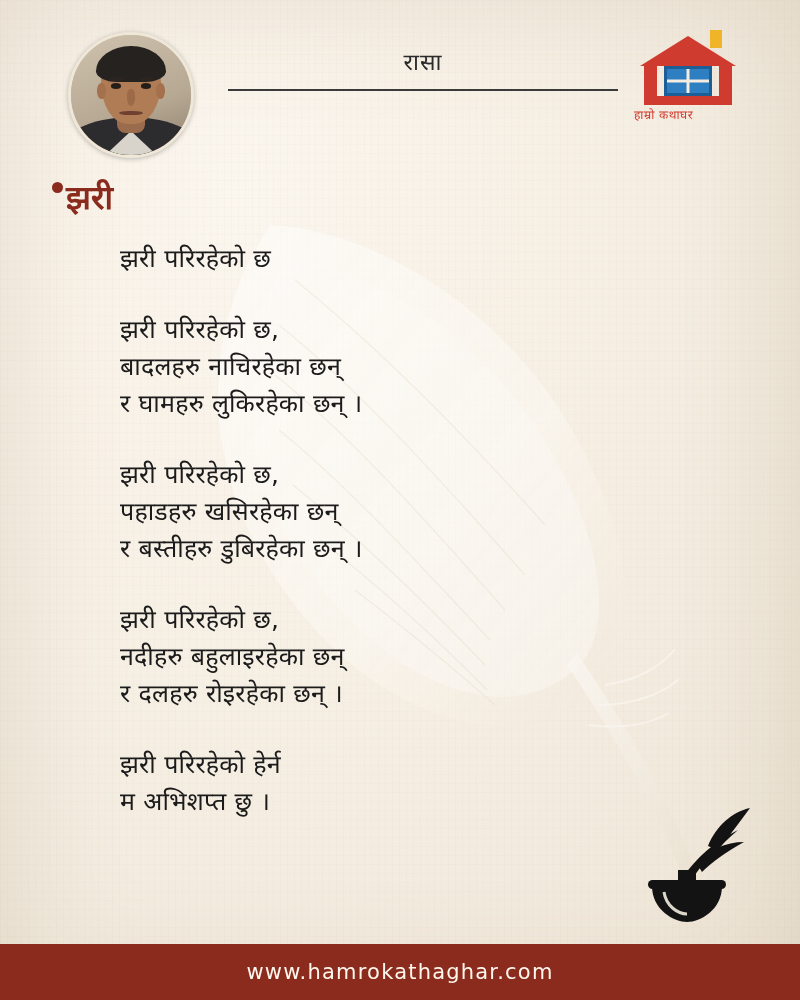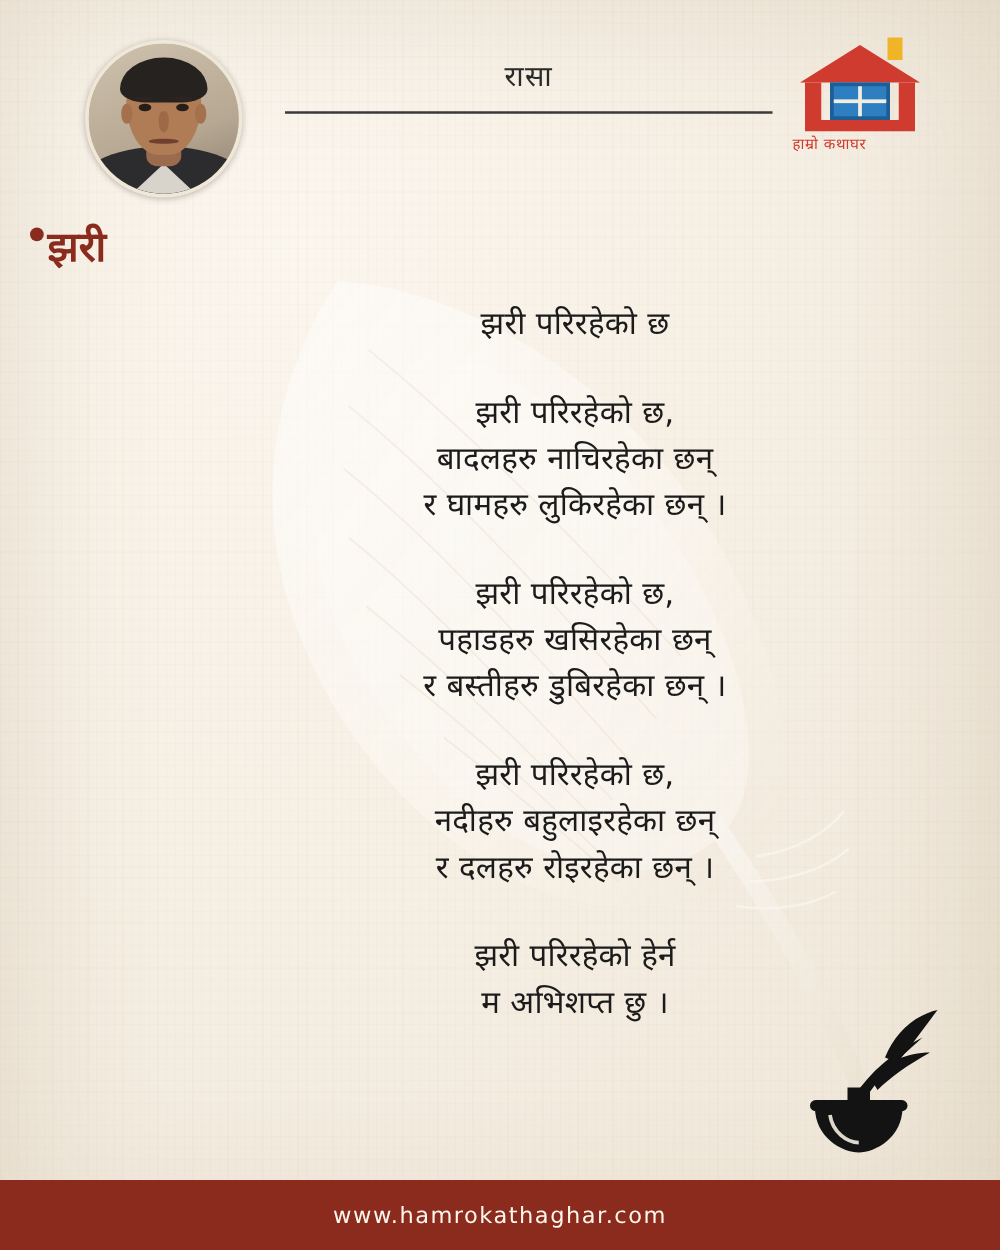--- a/index.html
+++ b/index.html
@@ -245,41 +245,40 @@
   }
 
   
   .content {
     position: absolute;
     left: 0; top: 178px;
     width: 800px;
     z-index: 4;
   }
   .poem-title {
-    margin-left: 38px;
+    margin-left: 66px;
     font-size: 33px;
     color: #8b2b1d;
     font-weight: bold;
     line-height: 1.2;
     position: relative;
     display: inline-block;
   }
   .title-dot {
     position: absolute;
     left: -14px;
     top: 4px;
     width: 11px;
     height: 11px;
     border-radius: 50%;
     background: #8b2b1d;
   }
   .stanzas {
     margin-top: 22px;
     margin-left: 120px;
-    text-align: center;
   }
   .stanza {
     margin-bottom: 34px;
   }
   .line {
     font-size: 25px;
     color: #1b1b1b;
     line-height: 1.48;
     letter-spacing: 0.2px;
     white-space: pre;
@@ -302,21 +301,21 @@
     width: 800px;
     height: 56px;
     background: #8b2b1d;
     display: flex;
     align-items: center;
     justify-content: center;
     z-index: 6;
   }
   .footer-url {
     color: #fdf6ec;
-    font-size: 18px;
+    font-size: 21px;
     letter-spacing: 1.2px;
   }
 </style>
 </head>
 <body>
 
 <div class="page">
 
   <svg class="feather" viewBox="0 0 540 730">
     <defs>

